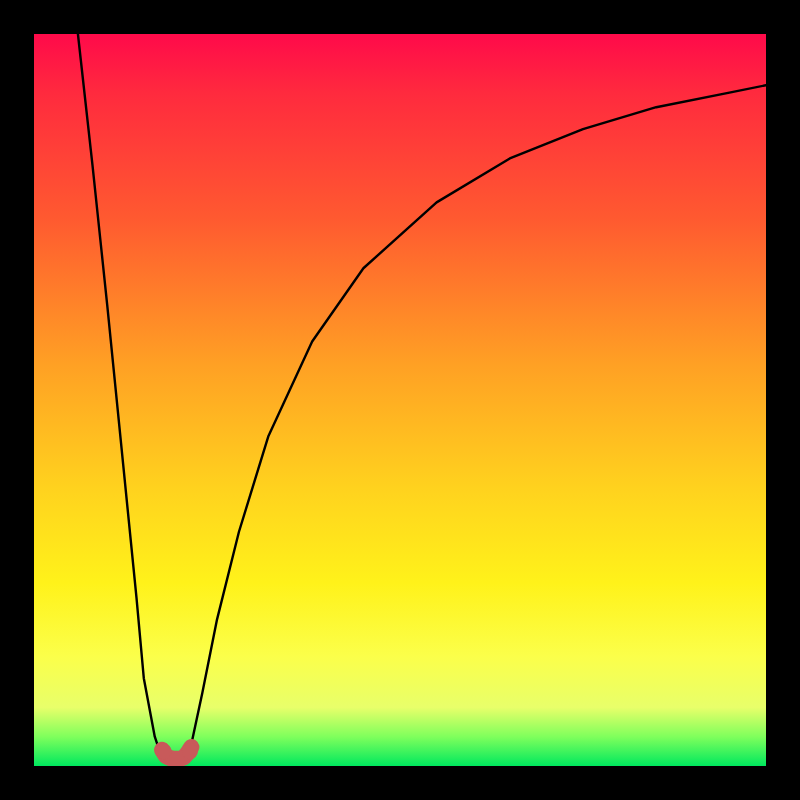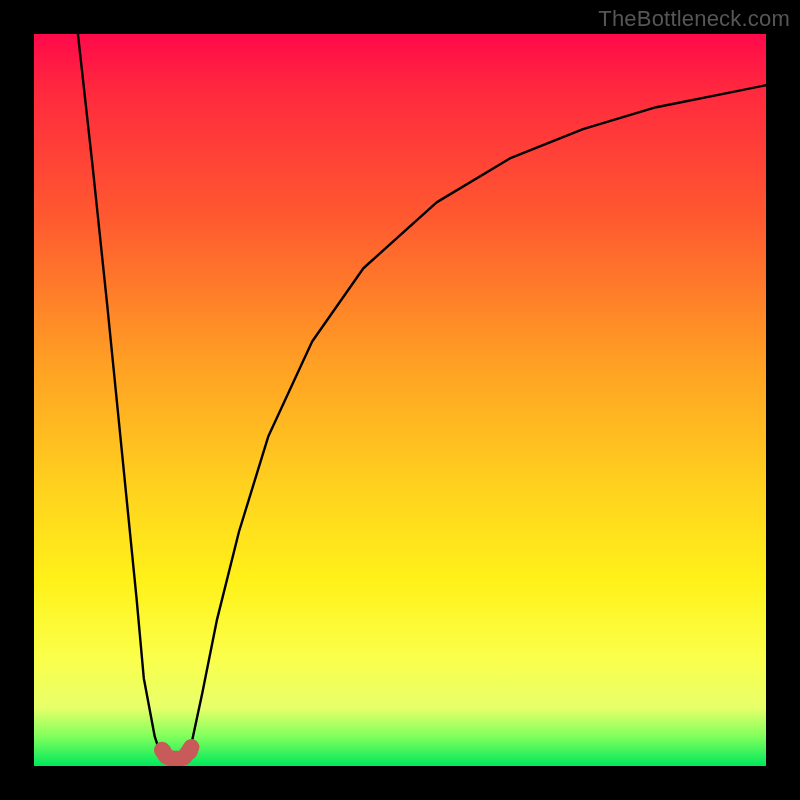--- a/index.html
+++ b/index.html
@@ -55,21 +55,20 @@
     top: 0;
     width: 732px;
     height: 732px;
     pointer-events: none;
   }
 </style>
 </head>
 <body>
 
 <div class="frame">
-  <div class="watermark">TheBottleneck.com</div>
   <div class="plot">
     <svg class="curve" viewBox="0 0 732 732" preserveAspectRatio="none">
       <g id="curve-group">
           <path d="M43.92 0.00 L58.56 131.76 L73.20 270.84 L87.84 417.24 L102.48 563.64 L109.80 644.16 L120.78 702.72 L124.44 713.70 L128.10 717.36 L131.76 723.22 L135.42 724.68 L139.08 724.68 L142.74 724.68 L146.40 724.68 L150.06 723.22 L153.72 717.36 L157.38 710.04 L168.36 658.80 L183.00 585.60 L204.96 497.76 L234.24 402.60 L278.16 307.44 L329.40 234.24 L402.60 168.36 L475.80 124.44 L549.00 95.16 L622.20 73.20 L695.40 58.56 L732.00 51.24" fill="none" stroke="#000" stroke-width="2.4" stroke-linejoin="round" stroke-linecap="round"></path>
         </g>
       <g id="highlight-group">
           <path d="M128.10 715.90 L131.76 721.75 L135.42 723.95 L139.08 724.68 L142.74 724.68 L146.40 724.68 L150.06 723.22 L153.72 718.82 L157.38 712.97" fill="none" stroke="#c85a5a" stroke-width="16.10" stroke-linecap="round" stroke-linejoin="round"></path>
         </g>
       <g id="marker-group">
           <circle cx="129.56" cy="717.36" r="8.05" fill="#c85a5a"></circle>

